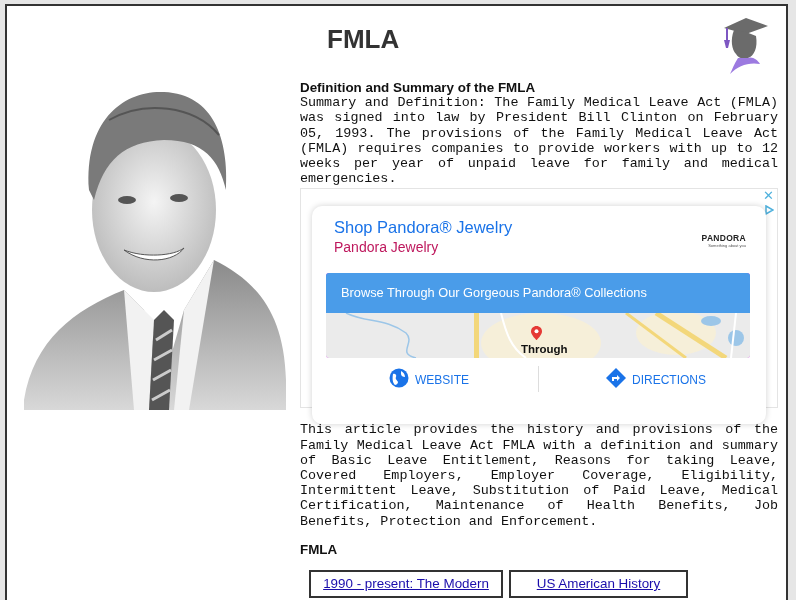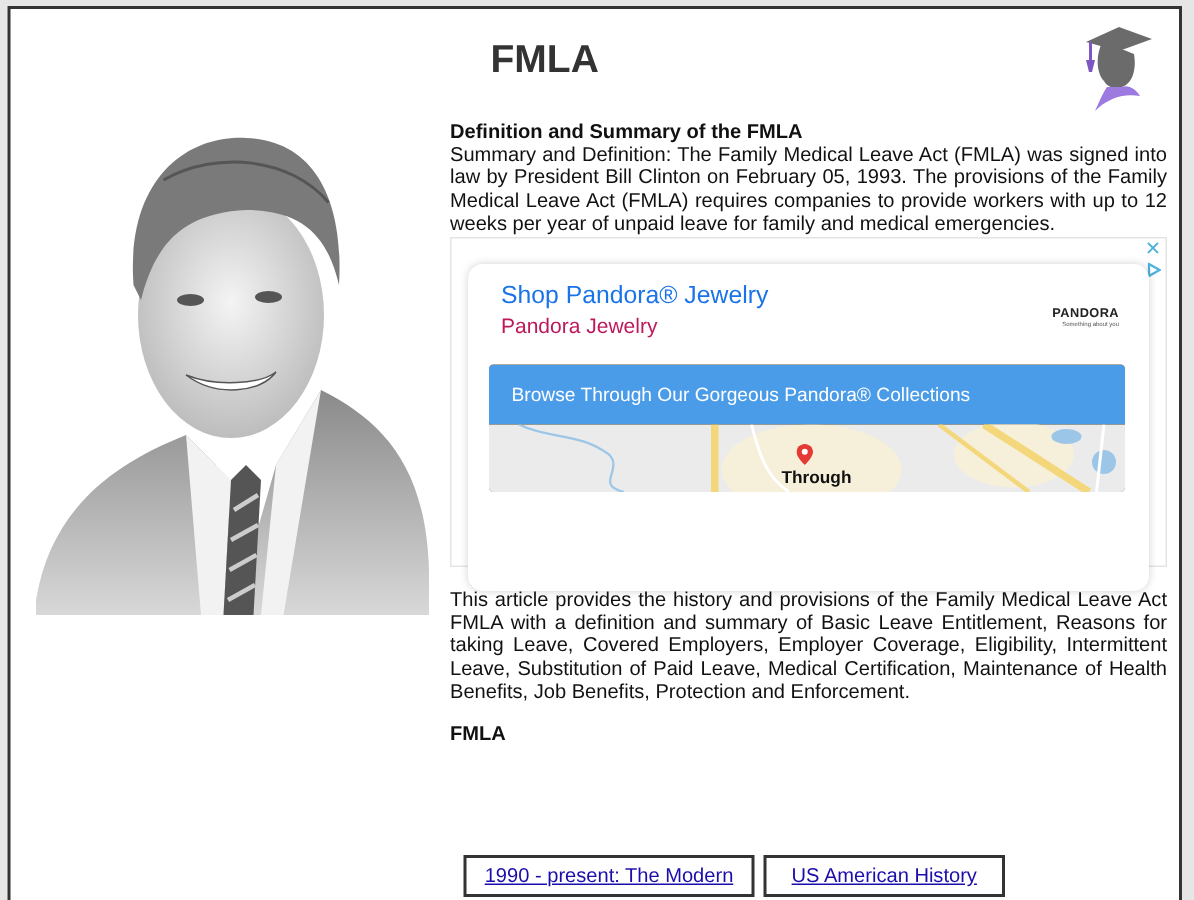--- a/index.html
+++ b/index.html
@@ -18,39 +18,39 @@
       position: absolute; left: 327px; top: 24px;
       font-size: 26px; font-weight: bold; color: #333;
     }
     .logo { position: absolute; left: 720px; top: 14px; width: 52px; height: 60px; }
     .portrait { position: absolute; left: 14px; top: 80px; width: 282px; height: 340px; }
     .content {
       position: absolute; left: 300px; top: 80px; width: 478px;
       font-size: 13.4px; line-height: 15.2px; text-align: justify;
     }
     .content h3 { margin: 0; font-size: 13.4px; font-weight: bold; }
-    .content p { margin: 0; }
+    .content p { margin: 0; font-family: Liberation Mono, monospace; }
     .ad {
       margin-top: 2px; height: 218px; border: 1px solid #e4e4e4; position: relative; background: #fff;
     }
     .ad-card {
       position: absolute; left: 11px; top: 17px; width: 454px; height: 218px;
       border-radius: 10px; background: #fff;
       box-shadow: 0 0 6px rgba(0,0,0,0.18);
     }
     .ad-close { position: absolute; right: 3px; top: 0px; color: #4fb1dd; font-size: 13px; line-height: 13px; }
     .ad-choices { position: absolute; right: 3px; top: 14px; width: 10px; height: 10px; }
     .ad-headline { position: absolute; left: 22px; top: 11px; font-size: 16.5px; color: #1a73e8; line-height: 20px; text-align: left; }
     .ad-advertiser { position: absolute; left: 22px; top: 32px; font-size: 14px; color: #be185d; line-height: 18px; }
     .ad-brand { position: absolute; right: 20px; top: 28px; text-align: right; }
     .ad-brand .name { font-size: 8.5px; font-weight: bold; color: #222; letter-spacing: 0.3px; line-height: 9px; }
     .ad-brand .tag { font-size: 4px; color: #555; line-height: 5px; }
     .ad-map {
       position: absolute; left: 14px; top: 67px; width: 424px; height: 85px;
-      border-radius: 3px; overflow: hidden; background: #a16207;
+      border-radius: 3px; overflow: hidden; background: #d946ef;
     }
     .ad-banner {
       position: absolute; left: 0; top: 0; width: 424px; height: 40px;
       background: #4a9ce9; color: #fff; font-size: 12.8px; line-height: 40px; text-indent: 15px; text-align: left;
     }
     .ad-map svg.mapbg { position: absolute; left: 0; top: 40px; }
     .ad-pin { position: absolute; left: 205px; top: 53px; }
     .ad-place { position: absolute; left: 195px; top: 69px; font-size: 11.5px; color: #111; font-weight: bold; }
     .ad-actions { position: absolute; left: 0; top: 154px; width: 454px; height: 40px; }
     .ad-btn {
@@ -62,21 +62,21 @@
     .ad-sep { position: absolute; left: 226px; top: 6px; width: 1px; height: 26px; background: #ddd; }
     .section { margin-top: 14px; }
     .spacer { height: 13px; }
     a.link { color: #1a0dab; text-decoration: underline; }
     .nav-boxes { position: absolute; left: 309px; top: 570px; display: flex; gap: 6px; }
     .nav-box {
       border: 2px solid #333; height: 28px; box-sizing: border-box; padding: 0 6px;
       font-size: 13.4px; line-height: 24px; text-align: center;
     }
     .nav-box.b1 { width: 194px; }
-    .nav-box.b2 { width: 161px; }
+    .nav-box.b2 { width: 179px; }
   </style>
 </head>
 <body>
 
 <div class="page"></div>
 
 <div class="title">FMLA</div>
 
 <div class="logo">
   <svg width="52" height="60" viewBox="0 0 52 60">
@@ -150,20 +150,41 @@
           <path d="M410,0 L405,45" stroke="#fff" stroke-width="2"></path>
         </svg>
         <span class="ad-pin">
           <svg width="11" height="14" viewBox="0 0 11 14">
               <path d="M5.5,0 C8.5,0 11,2.4 11,5.4 C11,9 5.5,14 5.5,14 C5.5,14 0,9 0,5.4 C0,2.4 2.5,0 5.5,0 Z" fill="#e53935"></path>
               <circle cx="5.5" cy="5.2" r="2" fill="#fff"></circle>
             </svg>
         </span>
         <span class="ad-place">Through</span>
       </div>
+      <div class="ad-actions">
+        <div class="ad-btn website">
+          <span>
+            <svg width="20" height="20" viewBox="0 0 20 20">
+                <circle cx="10" cy="10" r="9.5" fill="#1a73e8"></circle>
+                <path d="M4,6 C6,5 8,7 7,9 C6,11 8,12 9,14 C9,16 7,17 6,17 C4,15 3,12 4,6 Z M12,3 C14,4 16,6 16,9 C14,9 12,8 12,6 Z" fill="#fff"></path>
+              </svg>
+          </span>
+          <span>WEBSITE</span>
+        </div>
+        <div class="ad-sep"></div>
+        <div class="ad-btn directions">
+          <span>
+            <svg width="20" height="20" viewBox="0 0 20 20">
+                <polygon points="10,0 20,10 10,20 0,10" fill="#1a73e8"></polygon>
+                <path d="M6,13 L6,9 L11,9 L11,7 L14,10 L11,13 L11,11 L8,11 L8,13 Z" fill="#fff"></path>
+              </svg>
+          </span>
+          <span>DIRECTIONS</span>
+        </div>
+      </div>
     </div>
   </div>
 
   <div class="section">
     <p>This article provides the history and provisions of the Family Medical Leave Act FMLA with a definition and summary of Basic Leave Entitlement, Reasons for taking Leave, Covered Employers, Employer Coverage, Eligibility, Intermittent Leave, Substitution of Paid Leave, Medical Certification, Maintenance of Health Benefits, Job Benefits, Protection and Enforcement.</p>
   </div>
 
   <div class="spacer"></div>
 
   <div>

